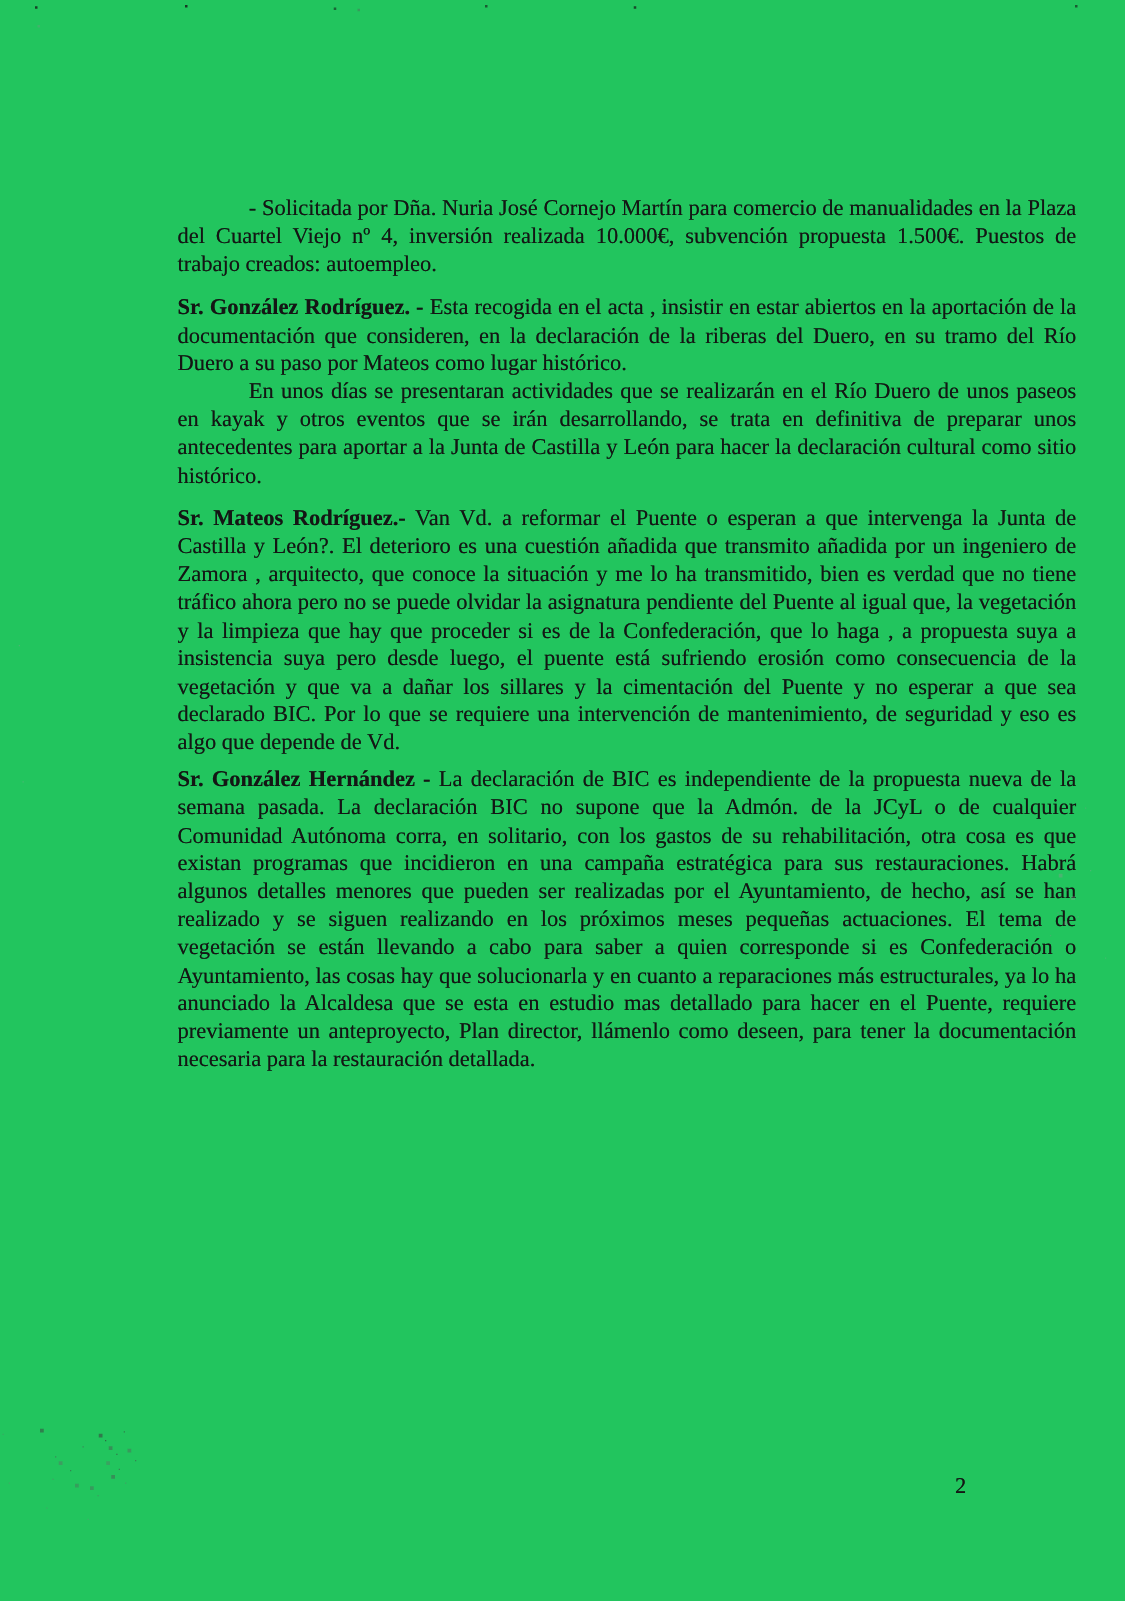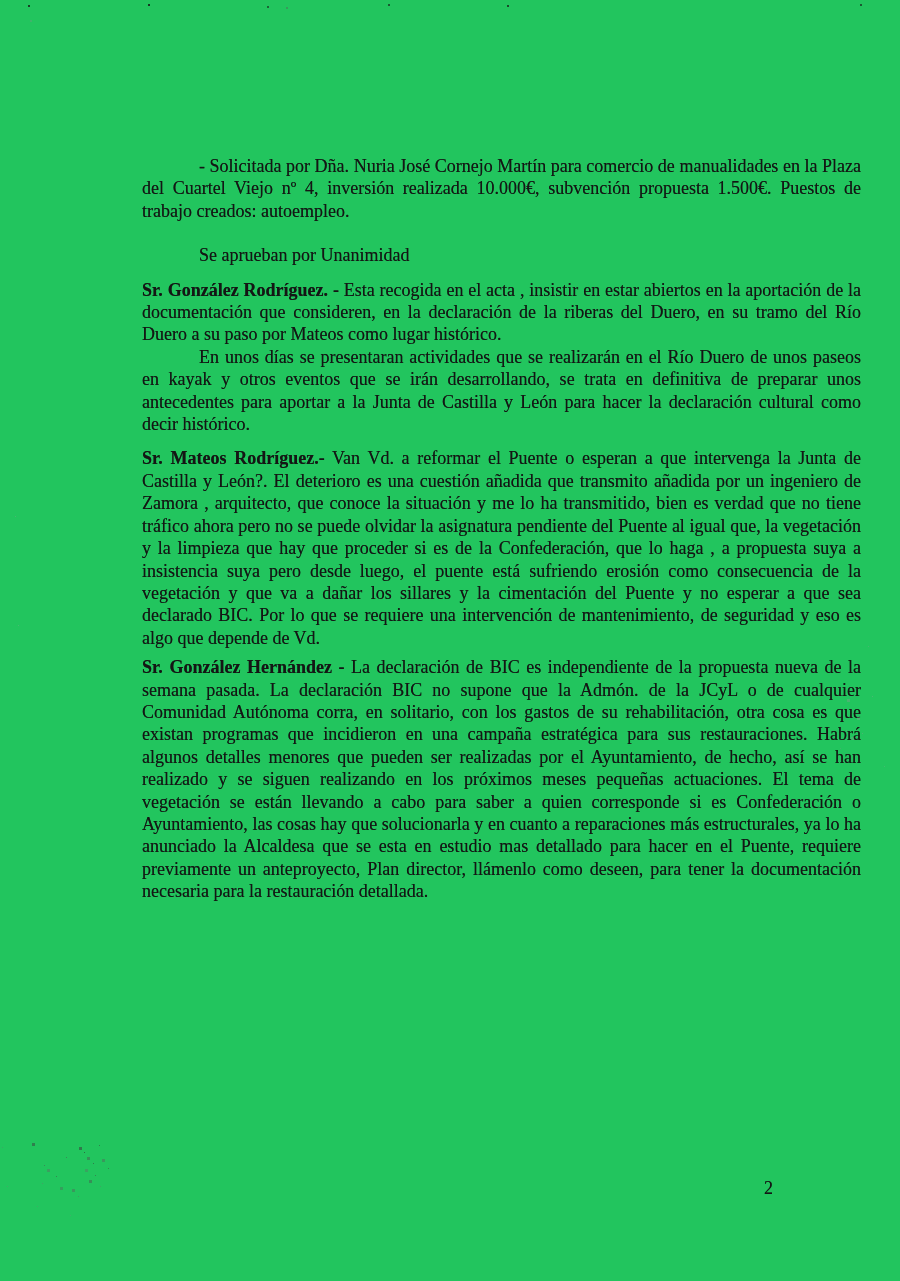--- a/index.html
+++ b/index.html
@@ -111,27 +111,26 @@
 </style>
 </head>
 <body>
 
 <div class="scan">
 
   <div class="content">
 
     <p class="indent">- Solicitada por Dña. Nuria José Cornejo Martín para comercio de manualidades en la Plaza del Cuartel Viejo nº 4, inversión realizada 10.000€, subvención propuesta 1.500€. Puestos de trabajo creados: autoempleo.</p>
 
-    <p class="indent single-line m-blank">Se aprueban por Unanimidad</p>
 
 
 
     <p class="m-sp1"><b class="speaker">Sr. González Rodríguez. -</b><span> Esta recogida en el acta , insistir en estar abiertos en la aportación de la documentación que consideren, en la declaración de la riberas del Duero, en su tramo del Río Duero a su paso por Mateos como lugar histórico.</span></p>
 
-    <p class="indent">En unos días se presentaran actividades que se realizarán en el Río Duero de unos paseos en kayak y otros eventos que se irán desarrollando, se trata en definitiva de preparar unos antecedentes para aportar a la Junta de Castilla y León para hacer la declaración cultural como decir histórico.</p>
+    <p class="indent">En unos días se presentaran actividades que se realizarán en el Río Duero de unos paseos en kayak y otros eventos que se irán desarrollando, se trata en definitiva de preparar unos antecedentes para aportar a la Junta de Castilla y León para hacer la declaración cultural como sitio histórico.</p>
 
     <p class="m-sp2"><b class="speaker">Sr. Mateos Rodríguez.-</b><span> Van Vd. a reformar el Puente o esperan a que intervenga la Junta de Castilla y León?. El deterioro es una cuestión añadida que transmito añadida por un ingeniero de Zamora , arquitecto, que conoce la situación y me lo ha transmitido, bien es verdad que no tiene tráfico ahora pero no se puede olvidar la asignatura pendiente del Puente al igual que, la vegetación y la limpieza que hay que proceder si es de la Confederación, que lo haga , a propuesta suya a insistencia suya pero desde luego, el puente está sufriendo erosión como consecuencia de la vegetación y que va a dañar los sillares y la cimentación del Puente y no esperar a que sea declarado BIC. Por lo que se requiere una intervención de mantenimiento, de seguridad y eso es algo que depende de Vd.</span></p>
 
     <p class="m-sp3"><b class="speaker">Sr. González Hernández -</b><span> La declaración de BIC es independiente de la propuesta nueva de la semana pasada. La declaración BIC no supone que la Admón. de la JCyL o de cualquier Comunidad Autónoma corra, en solitario, con los gastos de su rehabilitación, otra cosa es que existan programas que incidieron en una campaña estratégica para sus restauraciones. Habrá algunos detalles menores que pueden ser realizadas por el Ayuntamiento, de hecho, así se han realizado y se siguen realizando en los próximos meses pequeñas actuaciones. El tema de vegetación se están llevando a cabo para saber a quien corresponde si es Confederación o Ayuntamiento, las cosas hay que solucionarla y en cuanto a reparaciones más estructurales, ya lo ha anunciado la Alcaldesa que se esta en estudio mas detallado para hacer en el Puente, requiere previamente un anteproyecto, Plan director, llámenlo como deseen, para tener la documentación necesaria para la restauración detallada.</span></p>
 
   </div>
 
   <div class="page-number">2</div>
 
   <div class="speck speck-top"></div>

